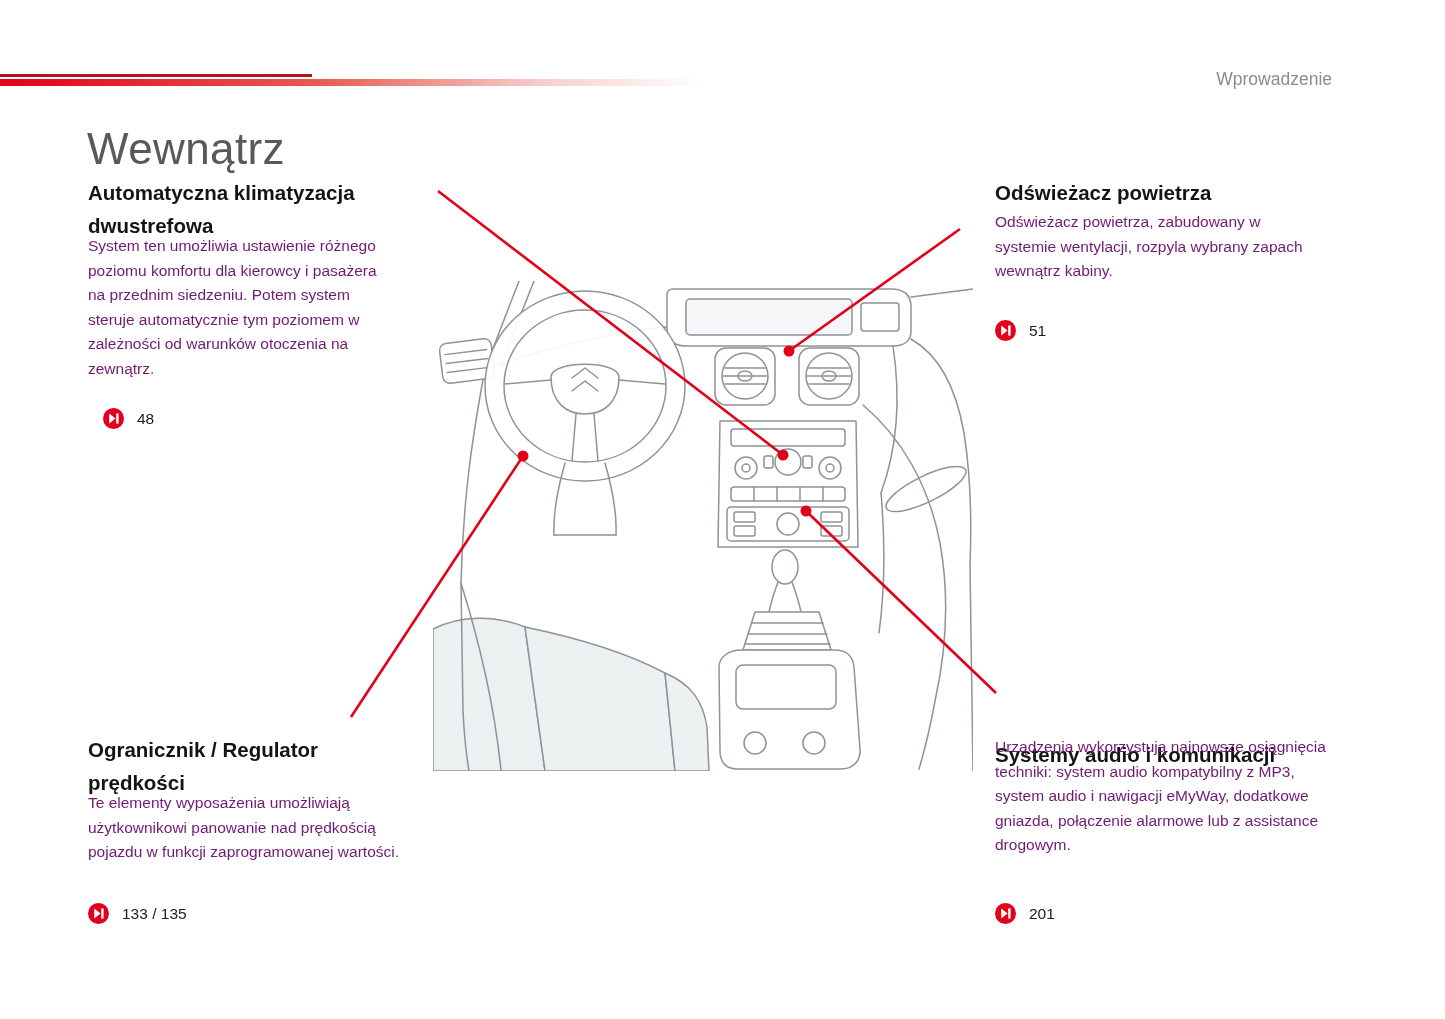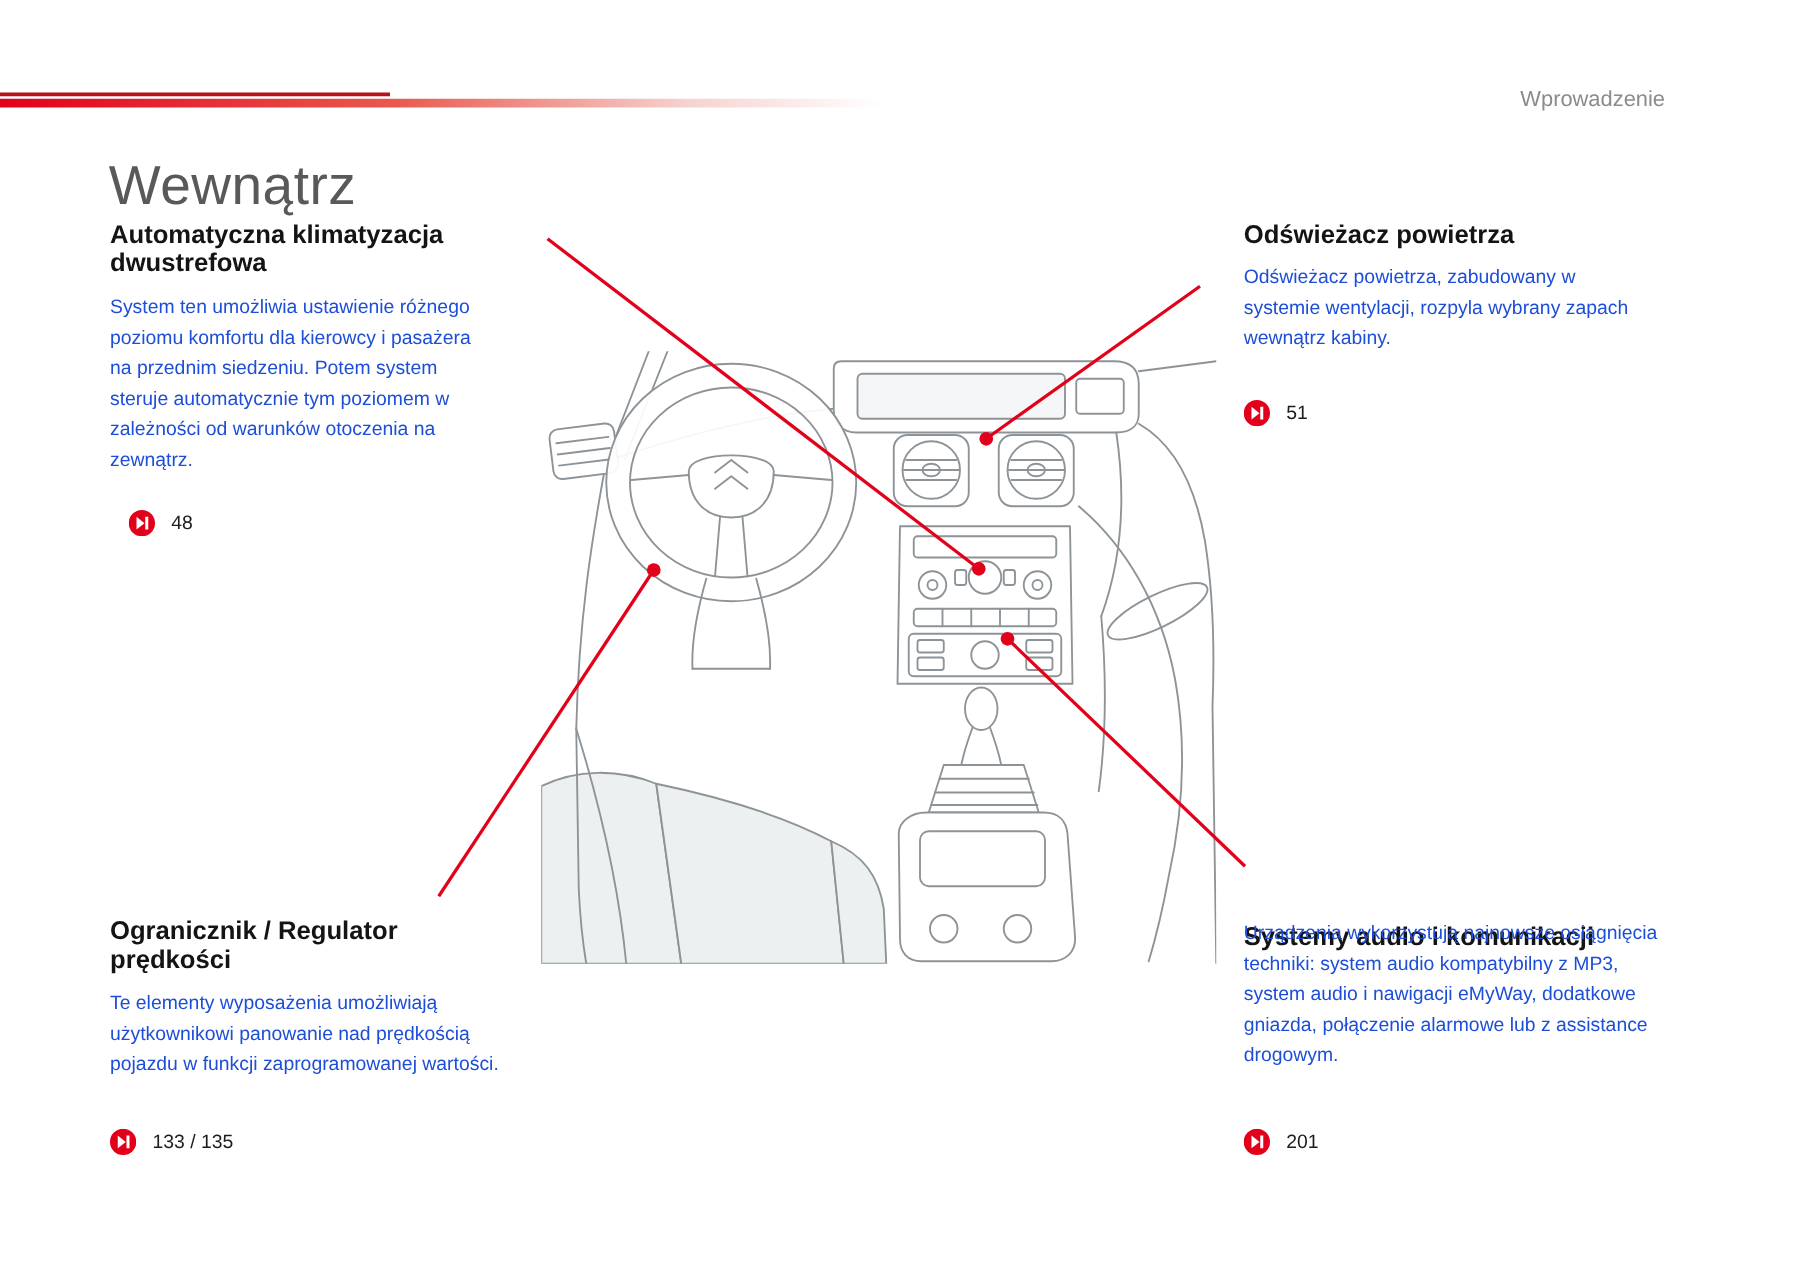--- a/index.html
+++ b/index.html
@@ -8,22 +8,22 @@
     position:relative; width:1351px; height:1019px; background:#ffffff;
     font-family:"Liberation Sans", sans-serif; color:#1c1c1c; overflow:hidden;
   }
   .topline { position:absolute; left:0; top:74px; width:312px; height:3px; background:#b5121b; }
   .topbar  { position:absolute; left:0; top:79px; width:705px; height:7px;
              background:linear-gradient(to right,#e2001a 0%,#e85a50 45%,#f6d2cf 78%,#ffffff 100%); }
   .breadcrumb { position:absolute; top:69px; left:1050px; width:282px; text-align:right;
                 font-size:17.5px; color:#8a8b8d; }
   .corner-square { position:absolute; top:71px; left:1375px; width:16px; height:16px; background:#e2001a; }
   .page-title { position:absolute; left:87px; top:124px; font-size:44px; color:#58595b; letter-spacing:0.4px; }
-  .h2 { position:absolute; font-size:20.5px; line-height:23px; font-weight:bold; color:#141414; }
-  .body-text { position:absolute; font-size:15.5px; line-height:24.6px; color:#1d4ed8; }
+  .h2 { position:absolute; font-size:20.5px; line-height:33px; font-weight:bold; color:#141414; }
+  .body-text { position:absolute; font-size:15.5px; line-height:24.6px; color:#701a75; }
   .refrow { position:absolute; display:flex; align-items:center; gap:13px;
             font-size:15.5px; color:#1c1c1c; }
   .refrow svg { display:block; flex:0 0 auto; }
   .pagenum { position:absolute; left:1384px; top:942px; font-size:16.5px; font-weight:bold; color:#515254; }
   .art { position:absolute; left:433px; top:281px; }
   .callouts { position:absolute; left:0; top:0; pointer-events:none; }
 
   #sec-climate-h { left:88px;  top:176px; width:345px; }
   #sec-climate-b { left:88px;  top:234px; width:300px; }
   #ref-climate   { left:88px;  top:408px;padding-left:15px; }

